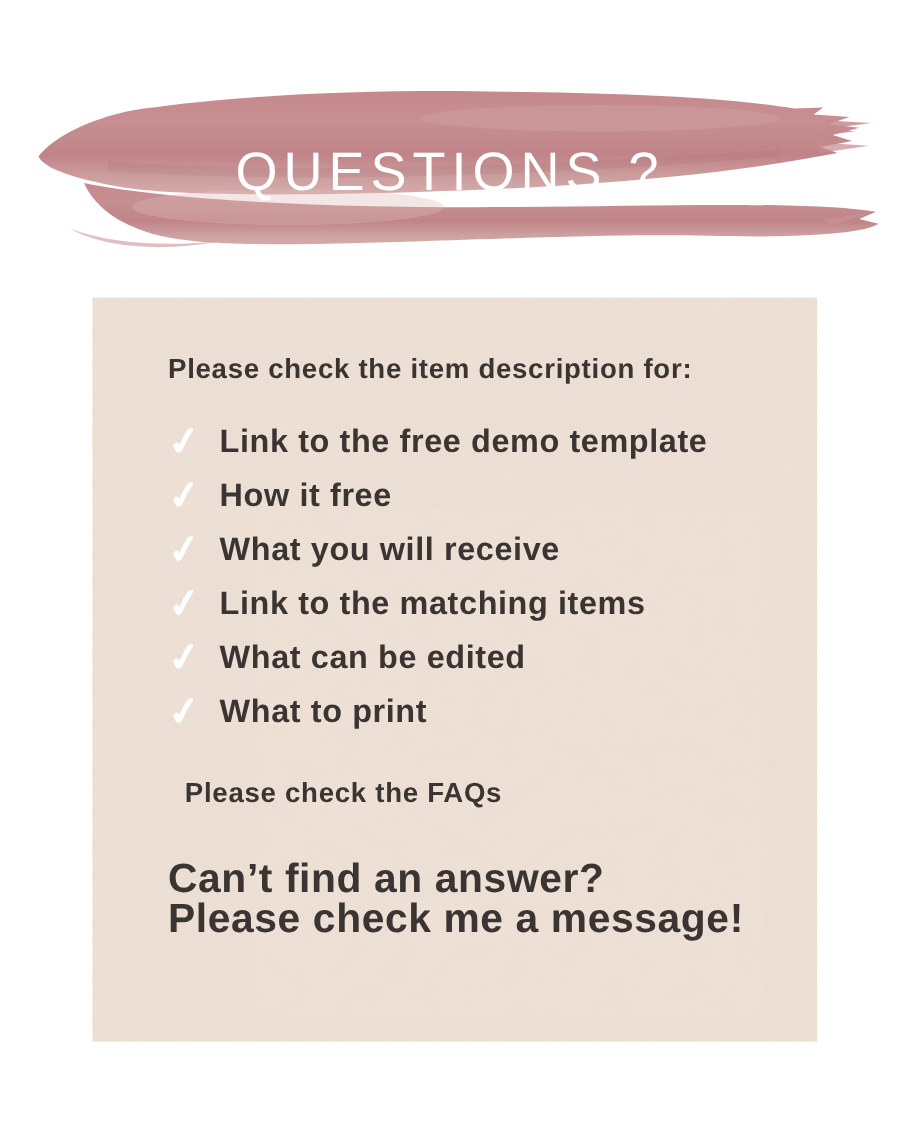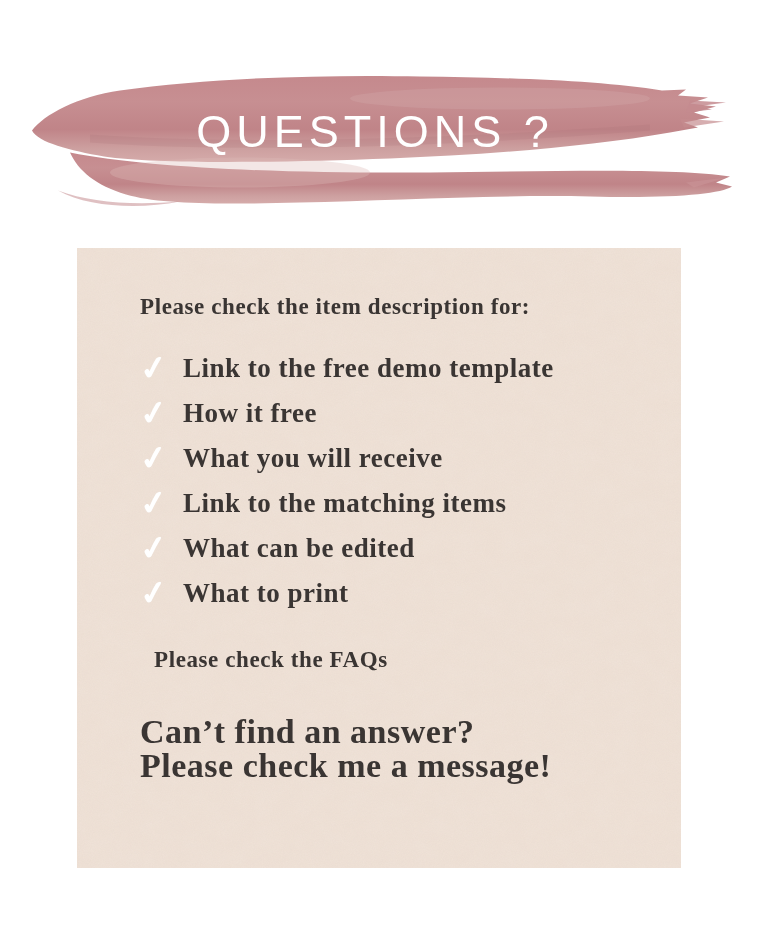--- a/index.html
+++ b/index.html
@@ -8,32 +8,31 @@
     background:#ffffff;
     font-family:"Liberation Sans", sans-serif;
     overflow:hidden;
   }
   .canvas{position:relative;width:767px;height:947px;background:#ffffff;}
 
   
   .banner{position:absolute;left:30px;top:70px;width:710px;height:145px;}
   .banner svg{position:absolute;left:0;top:0;width:710px;height:145px;display:block;}
   .banner-title{
-    position:absolute;left:0;right:20px;top:38px;margin:1px;
+    position:absolute;left:0;right:20px;top:38px;margin:12px;
     text-align:center;
     font-weight:400;font-size:45px;line-height:1;
     letter-spacing:5px;
     color:#ffffff;
   }
 
   
   .panel{
     position:absolute;left:77px;top:248px;width:604px;height:620px;
     background:#f0e3d9;
-    font-family:Liberation Serif, serif;
   }
   .paper-texture{position:absolute;left:0;top:0;width:604px;height:620px;display:block;pointer-events:none;}
   .panel-content{position:relative;padding-left:63px;padding-right:30px;color:#3a3533;}
 
   .intro-line{
     margin:0;padding-top:44px;
     font-weight:700;font-size:23px;line-height:30px;letter-spacing:0.6px;
   }
   .checklist{
     list-style:none;margin:24px 0 0 0;padding:0;

